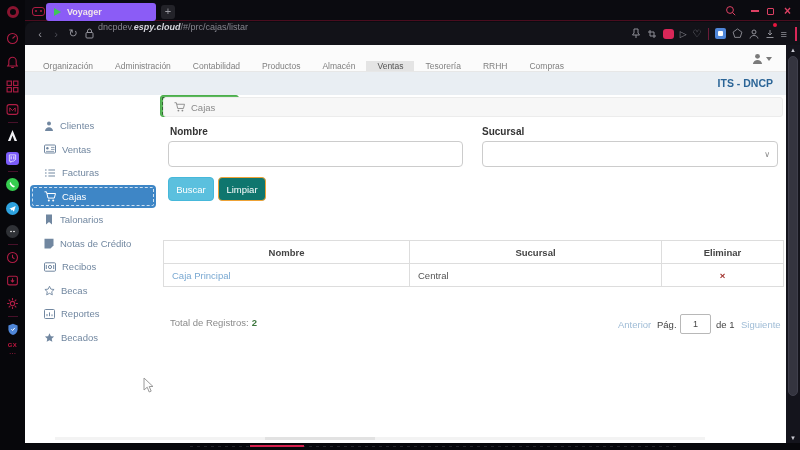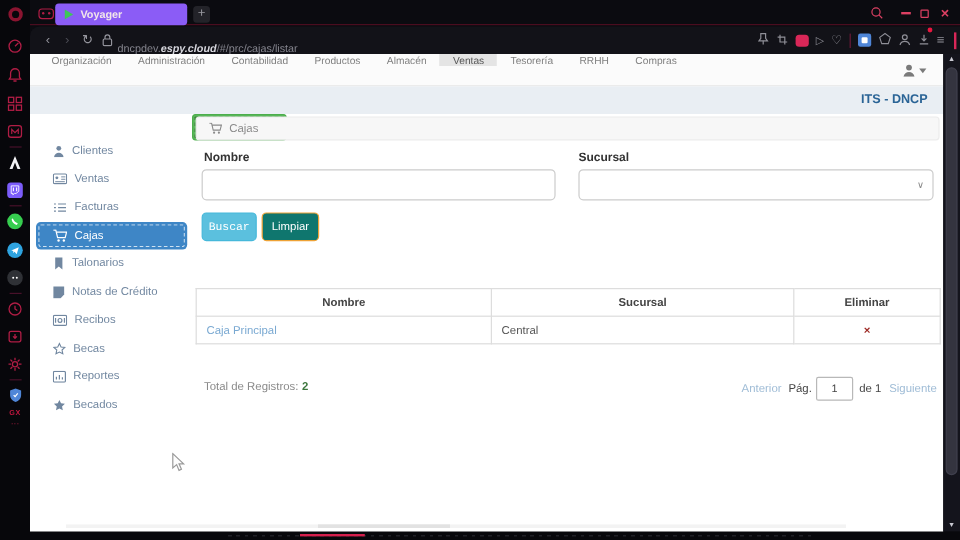--- a/index.html
+++ b/index.html
@@ -34,36 +34,36 @@
   .ic-search { left:700px; }
   .ic-min { left:726px; } .ic-max { left:742px; } .ic-close { left:759px; }
   .minbar { width:8px; height:2px; background:#dd4063; }
   .maxsq { width:7px; height:7px; border:1px solid #dd4063; border-radius:1px; }
   .closex { font-size:12px; font-weight:bold; }
 
   
   .addrbar { position:absolute; left:25px; top:22px; width:775px; height:23px; background:#121218; border-radius:8px 0 0 0; }
   .abtn { position:absolute; top:0; height:23px; display:flex; align-items:center; justify-content:center; color:#94949c; font-size:11px; }
   .dim { color:#4c4c55; }
-  .urltxt { position:absolute; left:73px; top:0; height:23px; display:flex; align-items:flex-end; font-size:9px; color:#85858e; }
+  .urltxt { position:absolute; left:73px; top:0; height:23px; display:flex; align-items:flex-start; font-size:9px; color:#85858e; }
   .urltxt b { color:#d6d6dd; font-weight:bold;font-style:italic; }
   .addr-right { position:absolute; right:3px; top:0; height:23px; display:flex; align-items:center; gap:6px; color:#8f8f97; }
   .pinkpill { width:11px; height:10px; background:#d92758; border-radius:3px; }
   .vsep { width:1px; height:12px; background:#6a1b38; }
   .extblue { width:11px; height:11px; background:#4f86d8; border-radius:2px; display:flex; align-items:center; justify-content:center; }
   .extblue i { width:5px; height:5px; background:#fff; border-radius:1px; display:block; }
   .dlwrap { position:relative; }
   .reddot { position:absolute; right:-2px; top:-2px; width:4px; height:4px; background:#e8173f; border-radius:50%; }
   .pinkbar-r { width:2px; height:14px; background:#d92758; margin-left:2px; }
 
   
   .page { position:absolute; left:25px; top:45px; width:761px; height:398px; background:#ffffff; }
 
   .navbar { position:absolute; left:0; top:0; width:761px; height:27px; background:#fbfbfb; border-bottom:1px solid #e7e7e7;
-    display:flex; align-items:flex-start; }
+    display:flex; align-items:flex-end; }
   .navitem { color:#808080; font-size:8.5px; display:flex; align-items:center; padding:0 11px; }
   .navitem.first { padding-left:18px; }
   .navitem.active { background:#e4e4e4; color:#555; }
   .userbox { position:absolute; right:14px; top:0; height:27px; display:flex; align-items:center; gap:3px; color:#7a7a7a; }
   .caret { width:0; height:0; border-left:3px solid transparent; border-right:3px solid transparent; border-top:4px solid #7a7a7a; }
 
   .substrip { position:absolute; left:0; top:27px; width:761px; height:23px; background:#e9eef3; }
   .orglabel { position:absolute; right:13px; top:5px; color:#2a6496; font-size:10.5px; font-weight:bold; }
 
   .sidebar { position:absolute; left:0; top:50px; width:135px; bottom:0; background:#fff; padding-top:19px; }
@@ -75,21 +75,21 @@
   .main { position:absolute; left:135px; top:50px; right:0; bottom:0; background:#fff; }
   .cajasbar { position:absolute; left:3px; top:2px; width:620px; height:20px; background:#f7f7f7; border:1px solid #ececec;
     border-radius:3px; display:flex; align-items:center; gap:6px; padding-left:10px; color:#8a8a8a; font-size:9.5px; }
   .flabel { position:absolute; top:31px; font-size:10px; font-weight:bold; color:#333; }
   .lab-nombre { left:10px; } .lab-sucursal { left:322px; }
   .finput { position:absolute; top:46px; height:26px; background:#fff; border:1px solid #ccc; border-radius:4px; font-size:10px; padding:0 6px; color:#333; }
   .in-nombre { left:8px; width:295px; }
   .in-sucursal { left:322px; width:296px; }
   .selchev { position:absolute; right:7px; top:8px; color:#888; font-size:8px; }
   .btn { position:absolute; height:24px; border:none; border-radius:4px; color:#fff; font-size:9.5px; font-family:inherit; }
-  .btn-buscar { left:8px; top:82px; width:46px; background:#5bc0de; border:1px solid #46b8da;font-family:Liberation Mono, monospace; }
+  .btn-buscar { left:8px; top:82px; width:46px; background:#5bc0de; border:1px solid #46b8da; }
   .btn-limpiar { left:58px; top:82px; width:48px; background:#0f766e; border:1px solid #eea236; }
   .btn-agregar { left:545px; top:110px; width:79px; height:22px; background:#5cb85c; border:1px solid #4cae4c; border-radius:3px;
     color:#fff; font-size:9px; outline:1px dashed rgba(0,0,0,.45); outline-offset:-3px; font-family:inherit; }
 
   .tbl { position:absolute; left:3px; top:145px; width:620px; border-collapse:collapse; table-layout:fixed; background:#fff; }
   .tbl th, .tbl td { border:1px solid #ddd; height:23px; font-size:9.5px; padding:0 8px; }
   .tbl th { font-weight:bold; color:#444; text-align:center; }
   .col1 { width:246px; } .col2 { width:252px; } .col3 { width:122px; }
   .cell-link { color:#7aa9d2; position:relative; }
   .rowbadge { position:absolute; right:6px; top:50%; transform:translateY(-50%); background:#4cae4c; color:#fff;

